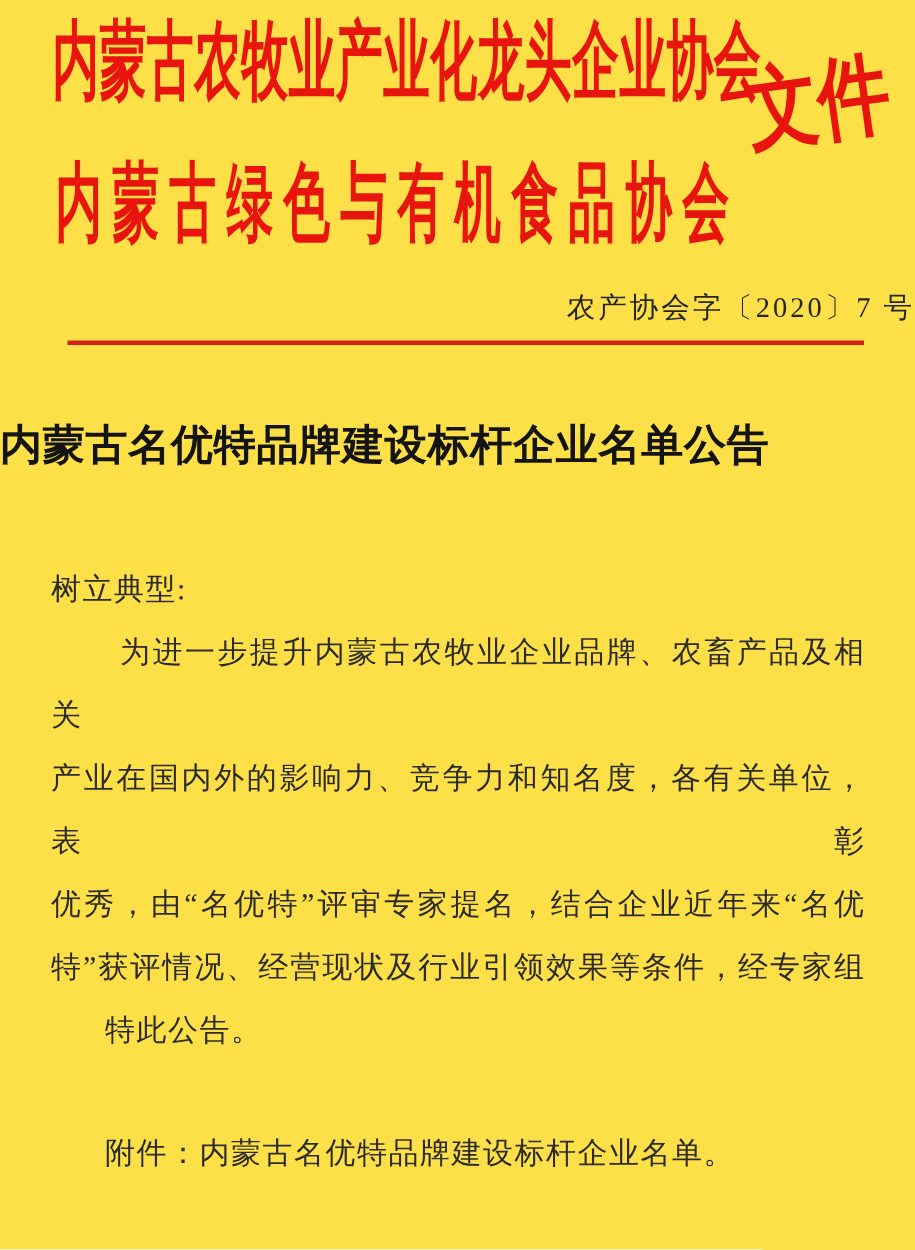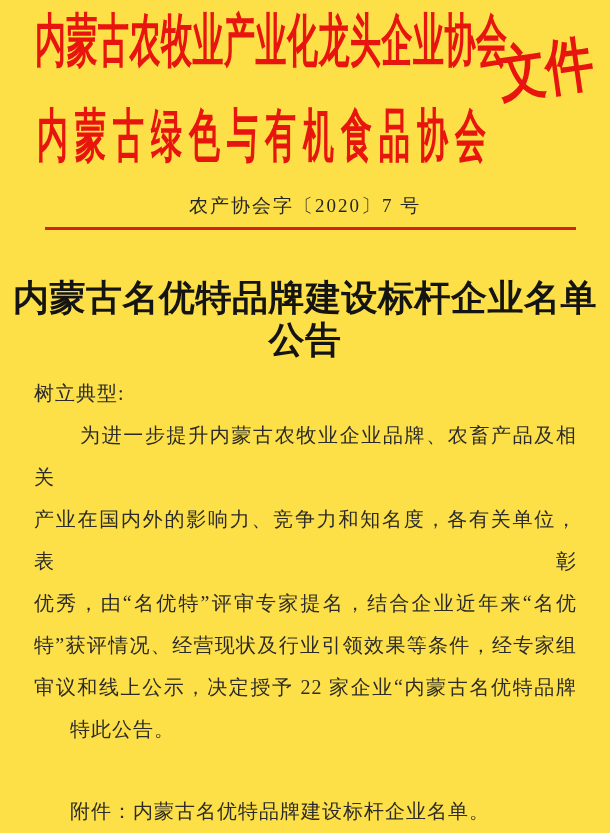--- a/index.html
+++ b/index.html
@@ -42,40 +42,39 @@
     line-height: 1.1;
     white-space: nowrap;
     transform-origin: 0 50%;
     transform: rotate(-8deg) scaleY(1.25);
   }
 
   
   .doc-number {
     position: absolute;
     left: 0; right: 0; top: 194px;
-    text-align: center;
+    text-align: right;
     font-size: 19px;
     letter-spacing: 2px;
     color: #262626;
     line-height: 24px;
   }
   .red-rule {
     position: absolute;
     left: 45px; top: 227px;
     width: 531px; height: 3px;
     background: #d2231a;
   }
 
   
   .doc-title {
     position: absolute;
     left: 0; right: 0; top: 277px;
     margin: 0;
-    text-align: center;
-    font-size: 36px;
+    font-size: 28px;
     font-weight: 700;
     letter-spacing: 0.5px;
     color: #141414;
     line-height: 42px;
   }
 
   
   .body-block {
     position: absolute;
     left: 34px; top: 372px;
@@ -117,21 +116,20 @@
     <div class="line salutation">树立典型:</div>
 
     <div class="line justify first-indent">为进一步提升内蒙古农牧业企业品牌、农畜产品及相关</div>
 
     <div class="line justify">产业在国内外的影响力、竞争力和知名度，各有关单位，表彰</div>
 
     <div class="line justify">优秀，由“名优特”评审专家提名，结合企业近年来“名优</div>
 
     <div class="line justify">特”获评情况、经营现状及行业引领效果等条件，经专家组</div>
 
-    <div class="line justify">审议和线上公示，决定授予 22 家企业“内蒙古名优特品牌</div>
 
 
     <div class="line closing">特此公告。</div>
 
     <div class="line attachment">附件：内蒙古名优特品牌建设标杆企业名单。</div>
 
   </div>
 
 </div>
 

